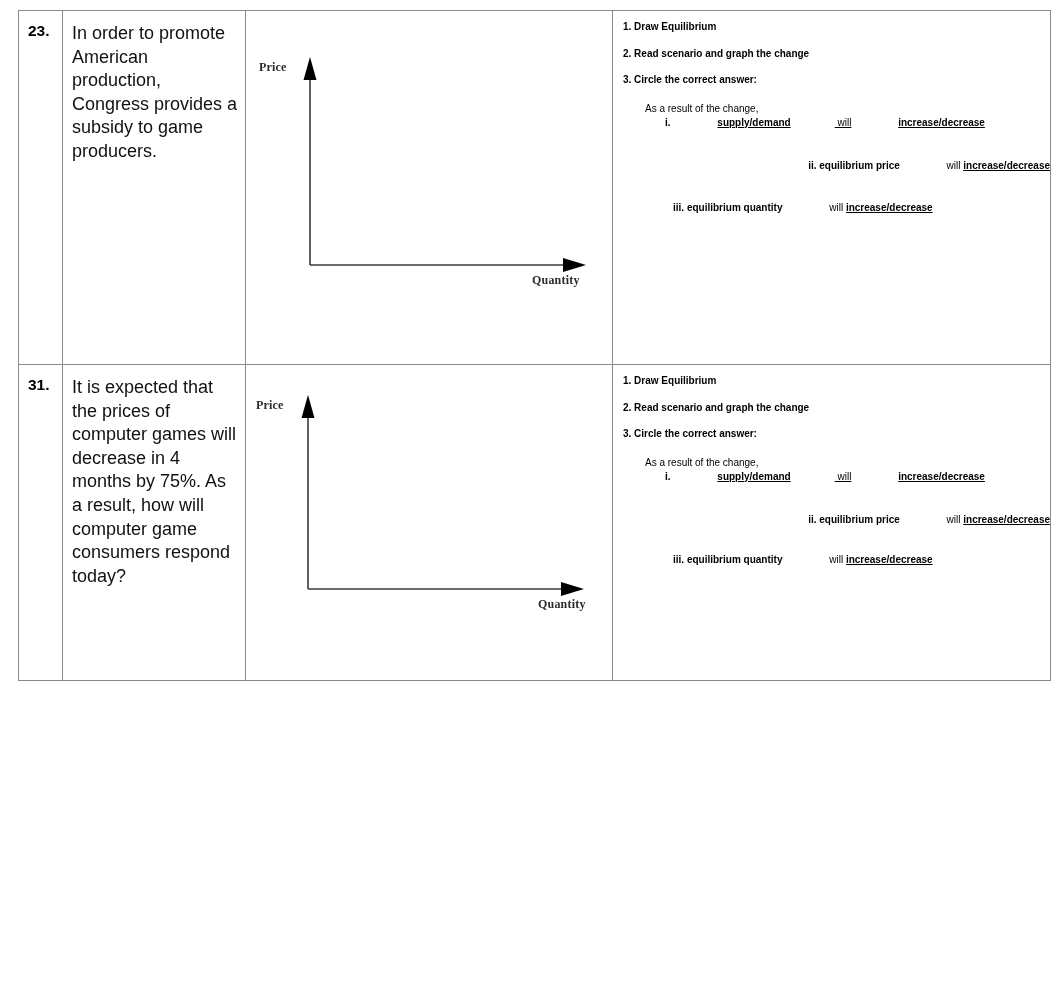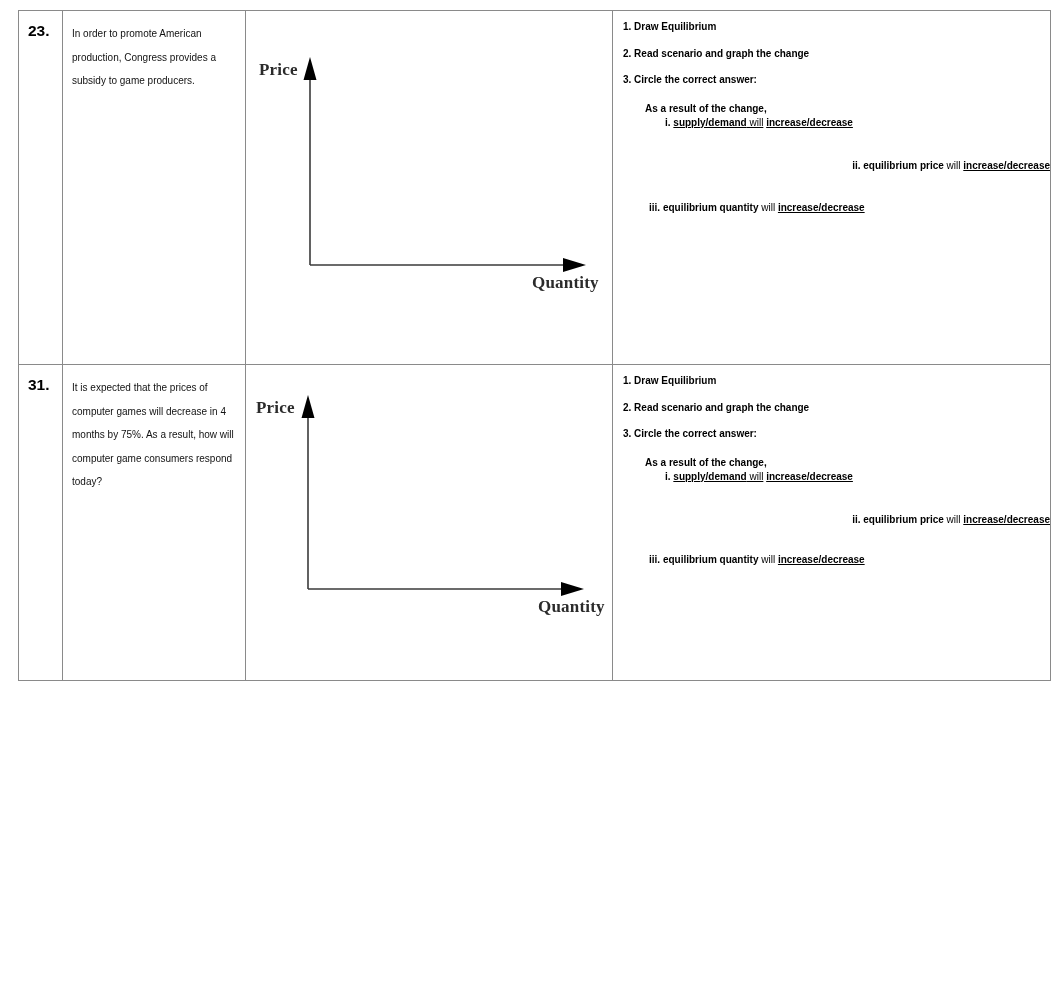--- a/index.html
+++ b/index.html
@@ -48,21 +48,21 @@
     padding: 12px 0 0 9px;
     font-size: 15.5px;
     font-weight: bold;
     line-height: 1.0;
     letter-spacing: 0px;
   }
 
   
   .scenario-cell {
     padding: 11px 6px 10px 9px;
-    font-size: 10px;
+    font-size: 18px;
     line-height: 23.6px;
     color: #111111;
   }
 
   
   .graph-cell {
     position: relative;
     overflow: hidden;
   }
   .graph-cell.row1 { height: 353px; }
@@ -71,21 +71,21 @@
   .graph-svg {
     display: block;
     position: absolute;
     left: 0;
     top: 0;
   }
 
   .axis-label {
     position: absolute;
     font-family: "Liberation Serif", serif;
-    font-size: 17px;
+    font-size: 12px;
     font-weight: bold;
     color: #2b2b2b;
     white-space: nowrap;
     letter-spacing: 0.2px;
   }
 
   
   .instr-cell {
     padding: 10px 0 10px 10px;
     font-size: 10px;
@@ -96,37 +96,37 @@
   .step {
     font-weight: bold;
     margin: 0 0 14px 0;
     white-space: nowrap;
   }
   .step.last { margin-bottom: 16px; }
 
   .result-block { margin-left: 22px; }
 
   .result-head {
-    font-weight: bold;
+    font-weight: normal;
     margin: 0 0 2px 0;
     white-space: nowrap;
   }
 
   .roman-line {
     white-space: nowrap;
     margin: 0;
   }
   .roman-line .lead { font-weight: bold; }
-  .roman-line .plain { font-weight: normal; }
+  .roman-line .plain { font-weight: normal; padding-left: 44px; }
   .roman-line .ul { text-decoration: underline; }
   .roman-line .strong-ul { font-weight: bold; text-decoration: underline; }
 
   .line-i   { margin-left: 20px; }
   .line-ii  { margin-left: 20px; margin-top: 30px; text-align: right; }
-  .line-iii { margin-left: 4px; margin-top: 30px; }
+  .line-iii { margin-left: 28px; margin-top: 30px; }
 
   .row2 .line-ii  { margin-top: 30px; }
   .row2 .line-iii { margin-top: 28px; }
 </style>
 </head>
 <body>
 
 <div class="page">
 
   <table class="worksheet">

